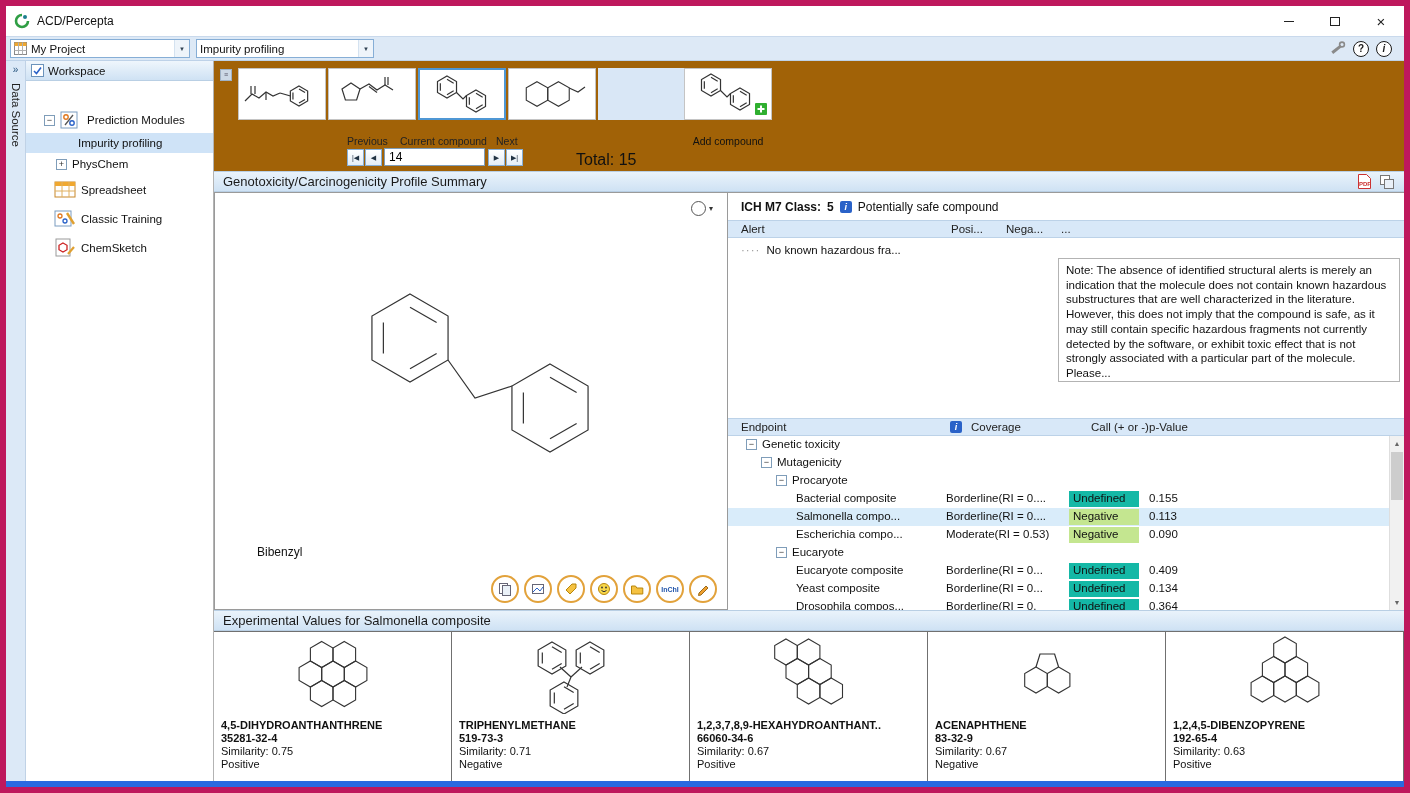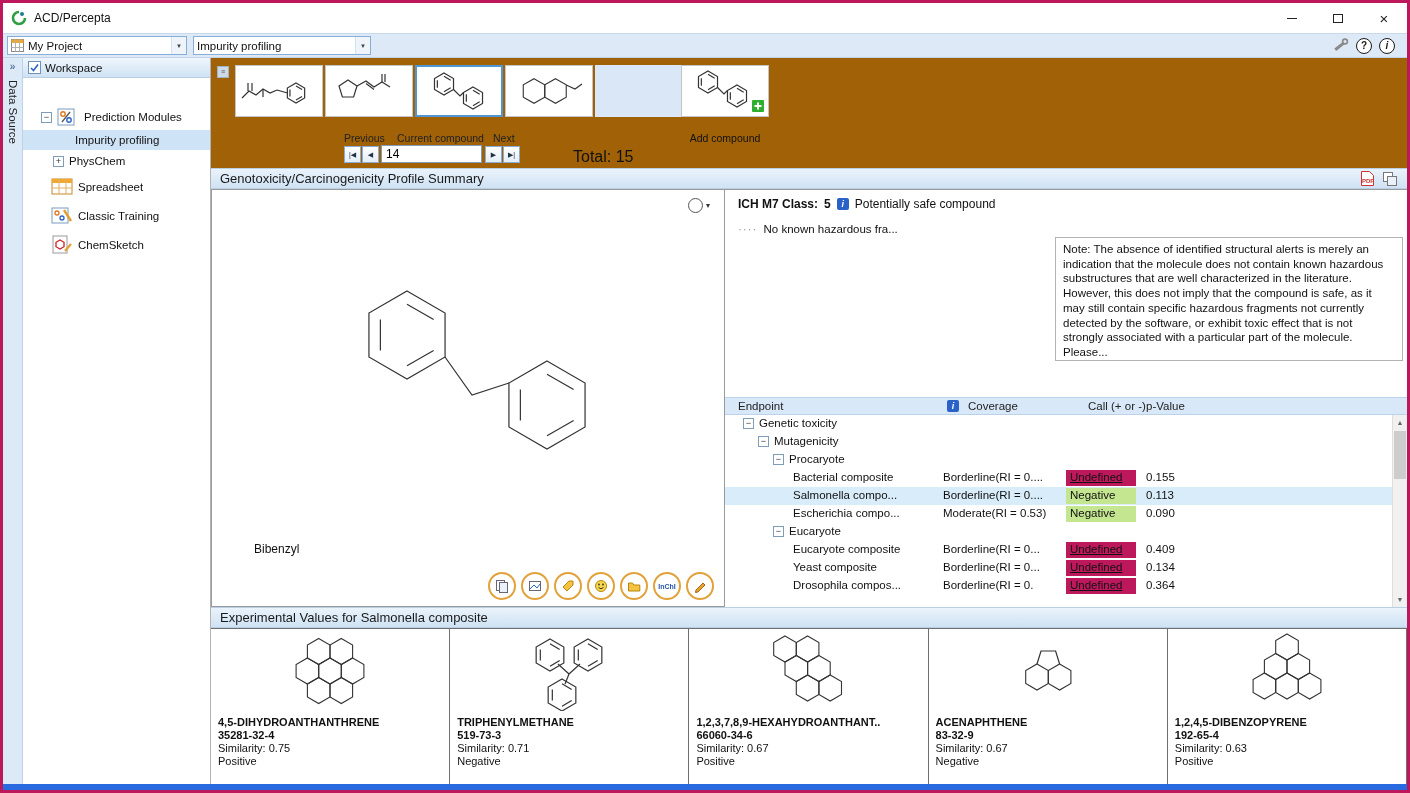--- a/index.html
+++ b/index.html
@@ -1,18 +1,18 @@
 <!DOCTYPE html>
 <html><head>
 <meta charset="utf-8">
 <style>
   * { margin:0; padding:0; box-sizing:border-box; }
   html,body { background:#9a9a9a; }
   body { font-family:"Liberation Sans", sans-serif; }
-  .window { width:1410px; height:793px; background:#fff; border:3px solid #be185d; display:flex; flex-direction:column; overflow:hidden; position:relative; color:#111; font-size:12px; }
+  .window { width:1410px; height:793px; background:#fff; border:6px solid #be185d; display:flex; flex-direction:column; overflow:hidden; position:relative; color:#111; font-size:12px; }
 
   
   .titlebar { height:30px; flex:0 0 auto; display:flex; align-items:center; padding-left:8px; background:#fff; }
   .app-title { font-size:12px; margin-left:7px; }
   .win-controls { margin-left:auto; display:flex; height:100%; }
   .win-btn { width:46px; display:flex; align-items:center; justify-content:center; font-size:12px; color:#222; cursor:default; }
   .win-btn.min span { display:block; width:10px; border-top:1px solid #222; }
   .win-btn.max span { display:block; width:10px; height:9px; border:1px solid #222; }
 
   
@@ -82,21 +82,21 @@
   .note-box { position:absolute; left:330px; right:4px; top:20px; height:124px; border:1px solid #b3b3b3; padding:4px 7px; font-size:11.5px; line-height:1.28; overflow:hidden; }
 
   .ep-body { flex:1; position:relative; overflow:hidden; background:#fff; }
   .ep-rows { position:absolute; left:0; right:15px; top:0; }
   .ep-row { height:18px; position:relative; font-size:11.5px; }
   .ep-row.selected { background:#d9ecfa; }
   .ep-lbl { position:absolute; top:2px; display:flex; gap:5px; align-items:center; }
   .ind0 { left:18px; } .ind1 { left:33px; } .ind2 { left:48px; } .ind3 { left:68px; }
   .ep-cov { position:absolute; left:218px; top:2px; }
   .ep-call { position:absolute; left:341px; top:1px; width:70px; height:16px; padding:1px 0 0 4px; }
-  .call-undefined { background:#be185d;text-decoration:underline; }
+  .call-undefined { background:#14b8a6; }
   .call-negative { background:#c4e690; }
   .ep-pv { position:absolute; left:421px; top:2px; }
   .scrollbar { position:absolute; right:0; top:0; bottom:0; width:15px; background:#f1f1f1; border-left:1px solid #dedede; }
   .sb-arrow { height:15px; display:flex; align-items:center; justify-content:center; font-size:7px; color:#666; }
   .sb-arrow.down { position:absolute; bottom:0; left:0; right:0; }
   .sb-thumb { position:absolute; left:1px; right:1px; top:16px; height:48px; background:#cdcdcd; }
 
   .cards { flex:1; display:grid; grid-template-columns:repeat(5,1fr); border-top:1px solid #707070; min-height:0; }
   .card { border-right:1px solid #707070; background:#fff; display:flex; flex-direction:column; min-width:0; overflow:hidden; }
   .card-struct { height:84px; flex:0 0 auto; display:flex; align-items:center; justify-content:center; }
@@ -363,20 +363,26 @@
         </div>
 
         <div class="right-panel">
           <div class="ich-row">
             <span class="ich-bold">ICH M7 Class:</span>
             <span class="ich-bold">5</span>
             <span class="i-box">i</span>
             <span>Potentially safe compound</span>
           </div>
 
+          <div class="tbl-header">
+            <span class="col" style="left:13px">Alert</span>
+            <span class="col" style="left:223px">Posi...</span>
+            <span class="col" style="left:278px">Nega...</span>
+            <span class="col" style="left:333px">...</span>
+          </div>
 
           <div class="alert-body">
             <div class="alert-row">
               <span class="tree-dots">····</span>
               <span>No known hazardous fra...</span>
             </div>
             <div class="note-box">Note: The absence of identified structural alerts is merely an indication that the molecule does not contain known hazardous substructures that are well characterized in the literature. However, this does not imply that the compound is safe, as it may still contain specific hazardous fragments not currently detected by the software, or exhibit toxic effect that is not strongly associated with a particular part of the molecule. Please...</div>
           </div>
 
           <div class="tbl-header">

